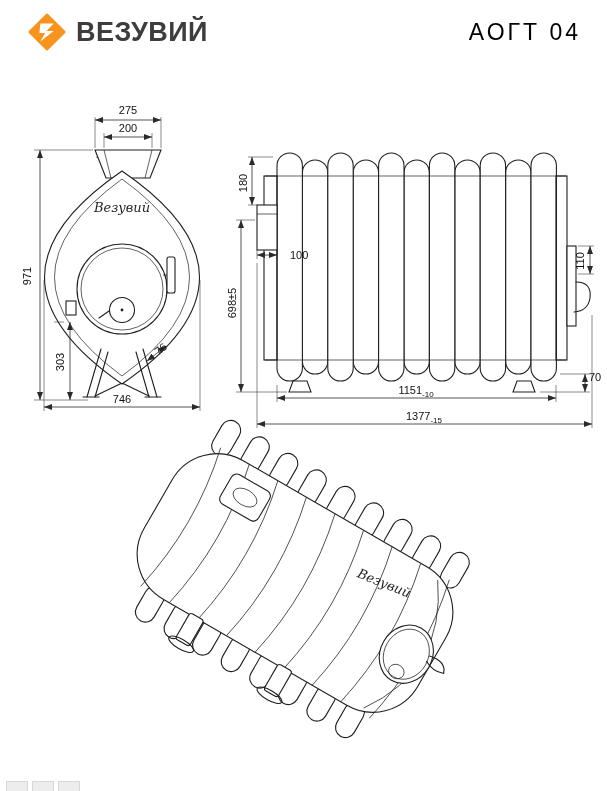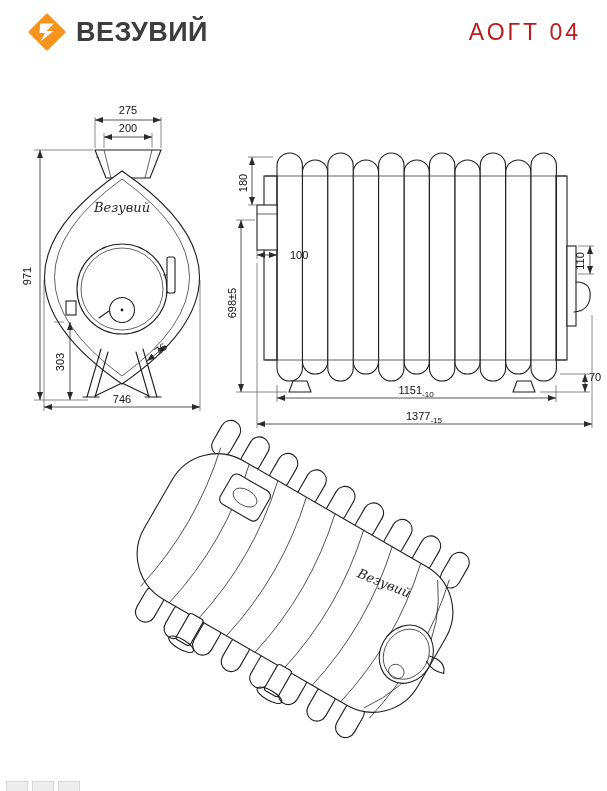--- a/index.html
+++ b/index.html
@@ -1,20 +1,20 @@
 <!DOCTYPE html>
 <html><head>
 <meta charset="utf-8">
 <style>
   html,body{margin:0;padding:0;background:#fff;}
   body{width:607px;height:791px;position:relative;overflow:hidden;font-family:"Liberation Sans",sans-serif;}
   .hdr{position:absolute;top:0;left:0;right:0;height:54px;display:flex;align-items:center;padding:10px 26px 0 28px;box-sizing:border-box;background:#fff;}
   .logo{width:38px;height:38px;flex:0 0 auto;}
   .brand{font-size:27px;font-weight:bold;color:#3d3d3d;letter-spacing:.5px;margin-left:10px;}
-  .model{margin-left:auto;font-size:23px;color:#b91c1c;letter-spacing:3px;font-weight:400;}
+  .model{margin-left:auto;font-size:23px;color:#000000;letter-spacing:3px;font-weight:400;}
   svg.draw{position:absolute;left:0;top:0;}
   .ln{stroke:#1f1f1f;stroke-width:1.1;fill:none;stroke-linecap:round;}
   .lnf{stroke:#1f1f1f;stroke-width:1.1;fill:#fff;}
   .thin{stroke:#1f1f1f;stroke-width:.7;fill:none;}
   .dim{stroke:#2a2a2a;stroke-width:.8;fill:none;}
   .ext{stroke:#2a2a2a;stroke-width:.55;fill:none;}
   .dimtxt{font:11px "Liberation Sans",sans-serif;fill:#111;}
   .tol{font-size:8px;}
   .script{font:italic 13px "DejaVu Serif",serif;fill:#1f1f1f;}
   .thumbstrip{position:absolute;left:6px;bottom:-7px;display:flex;gap:4px;}

